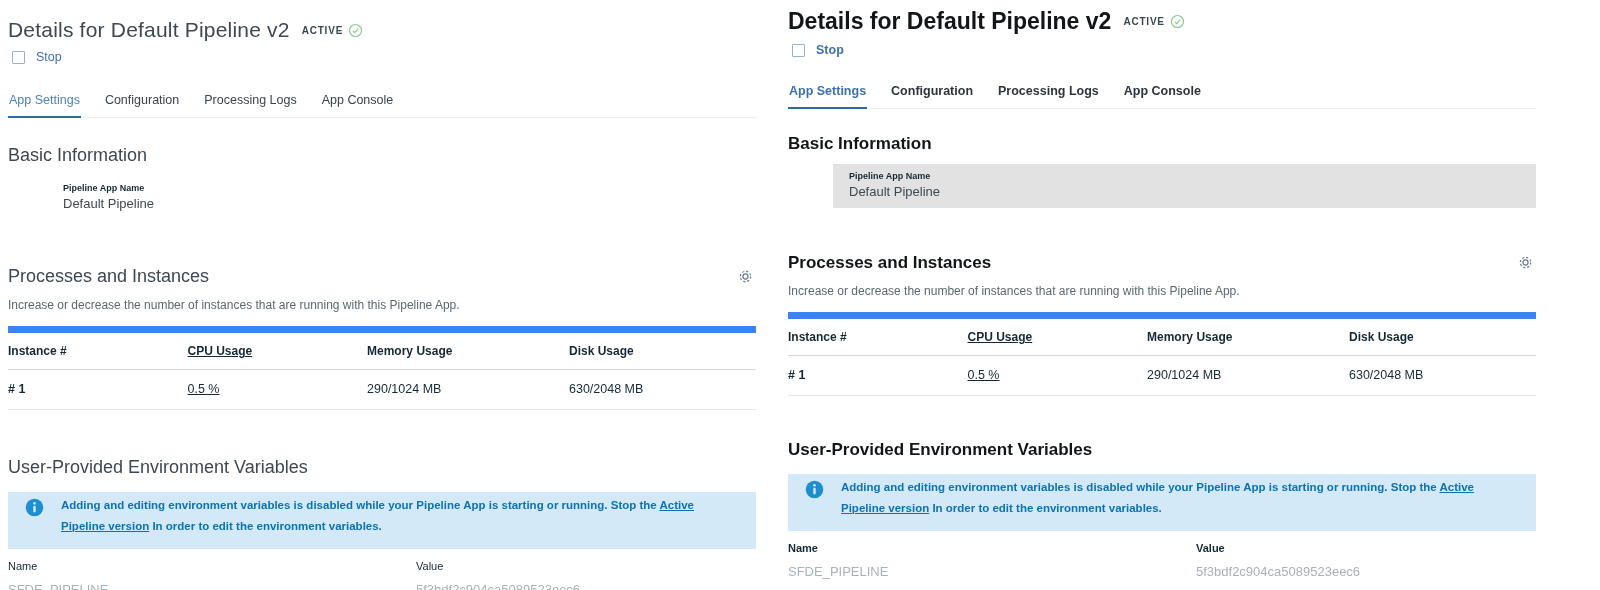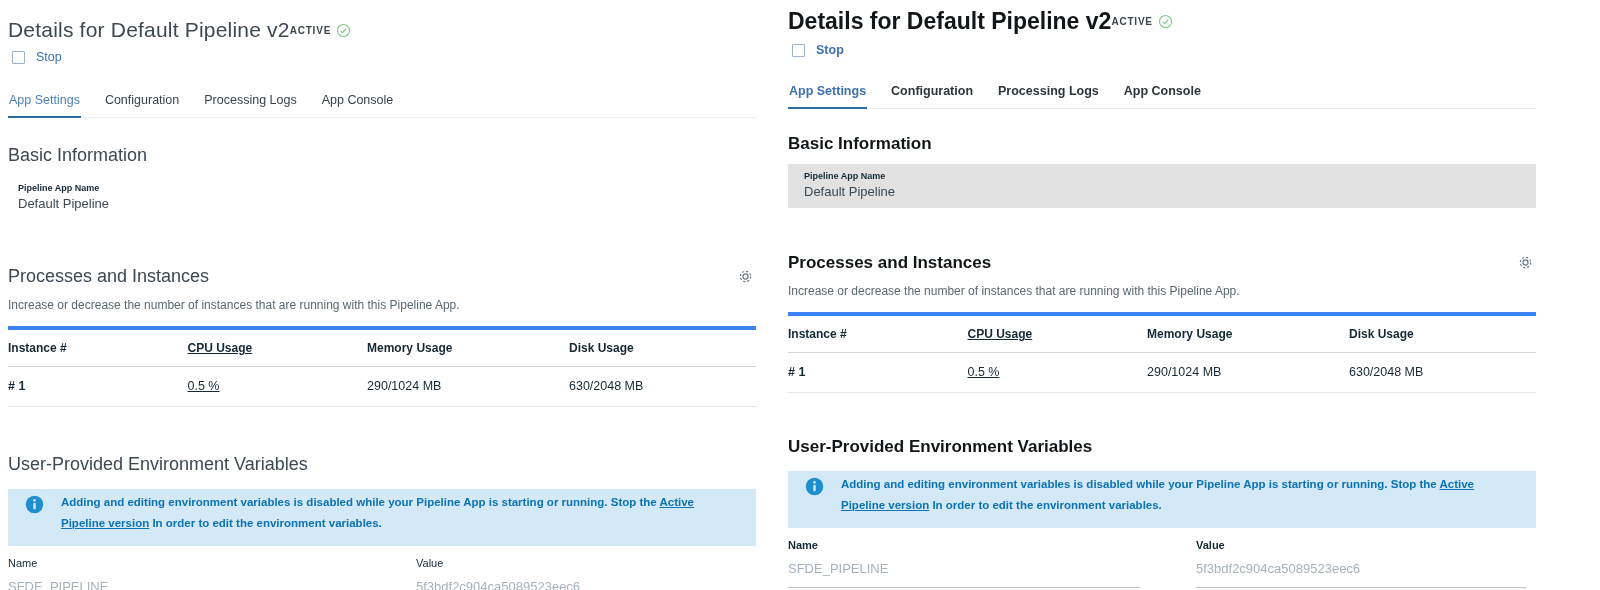--- a/index.html
+++ b/index.html
@@ -5,21 +5,21 @@
   * { box-sizing: border-box; margin: 0; padding: 0; }
   html,body { width:1600px; height:590px; background:#ffffff;
     font-family:"Liberation Sans", sans-serif; }
   .canvas { position:relative; width:1600px; height:590px; overflow:hidden; background:#fff; }
 
   .panel { position:absolute; top:0; width:748px; }
   .panel.left  { left:8px; }
   .panel.right { left:788px; }
 
   
-  .title-row { display:flex; align-items:center; gap:0;text-align:right; }
+  .title-row { display:flex; align-items:center; gap:12px;text-align:right; }
   .left  .title-row { margin-top:18px; }
   .right .title-row { margin-top:8px; }
   .page-title { font-size:21px; font-weight:400; color:#3d4853; letter-spacing:0.2px; }
   .right .page-title { font-size:23px; font-weight:800; color:#121619; letter-spacing:0; }
   .status-badge { display:flex; align-items:center; gap:5px; }
   .status-text { font-size:10px; font-weight:600; letter-spacing:0.8px; color:#3a4750; }
   .check-icon svg { display:block; }
 
   
   .stop-row { display:flex; align-items:center; gap:11px; margin-top:8px; padding-left:4px; }
@@ -36,33 +36,33 @@
   .tab.active { color:#4d82b8; border-bottom:2px solid #2d6ca2; margin-bottom:-1px; }
   .right .tab.active { color:#3d70b2; }
 
   
   .section-h { font-size:18px; font-weight:400; color:#3d4853; }
   .right .section-h { font-size:17px; font-weight:800; color:#121619; }
   .bi-head { margin-top:27px; }
   .right .bi-head { margin-top:25px; }
 
   
-  .bi-block { margin-top:11px; padding:6px 0 8px 10px; }
+  .bi-block { margin-top:11px; padding:6px 0 8px 10px;margin-left:45px; }
   .right .bi-block { background:#e2e2e2; padding:7px 16px 9px; margin-top:10px; }
   .bi-label { font-size:9px; font-weight:700; color:#152935; }
   .bi-value { font-size:13px; color:#3d4853; margin-top:3px; }
 
   
   .proc-head-row { display:flex; align-items:center; justify-content:space-between; margin-top:47px; }
   .right .proc-head-row { margin-top:44px; }
   .gear-btn { line-height:0; cursor:pointer; padding:2px; }
   .desc { font-size:12px; color:#5a6872; margin-top:11px; }
 
   table.instances { width:100%; border-collapse:collapse; margin-top:14px; }
-  .instances th { text-align:left; font-size:12px; font-weight:600; color:#152935; padding:11px 0; border-top:4px solid #3b82f6; border-bottom:1px solid #d3d8db; }
+  .instances th { text-align:left; font-size:12px; font-weight:600; color:#152935; padding:11px 0; border-top:7px solid #3b82f6; border-bottom:1px solid #d3d8db; }
   .right .instances th { font-weight:700; }
   .instances td { font-size:12.5px; color:#152935; padding:12px 0 13px; border-bottom:1px solid #e4e7e9; }
   .instances td.c0 { font-weight:700; }
   .instances .c0 { width:24%; } .instances .c1 { width:24%;text-decoration:underline; }
   .instances .c2 { width:27%; } .instances .c3 { width:25%; }
 
   
   .env-head { margin-top:47px; }
   .right .env-head { margin-top:44px; }
   .alert { display:flex; gap:17px; align-items:flex-start; background:#d4e9f7; padding:3px 18px 13px 17px; margin-top:14px; }

